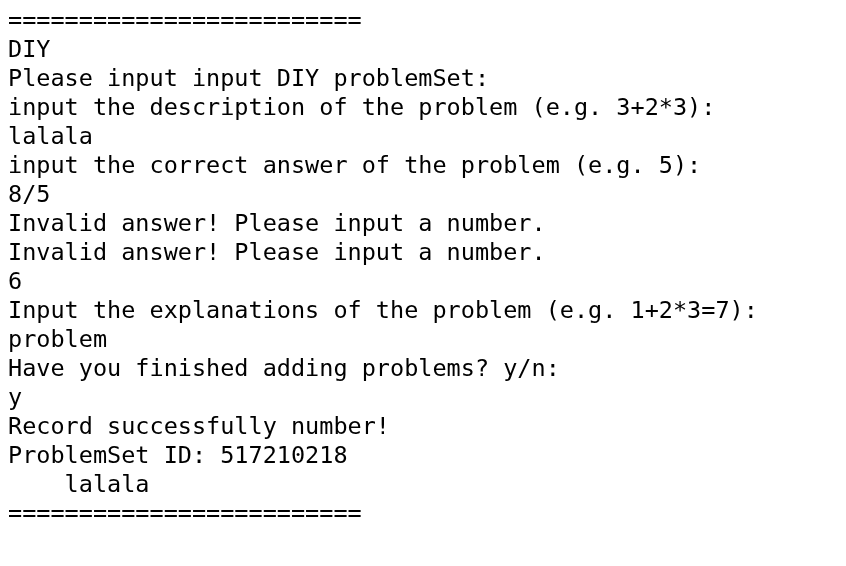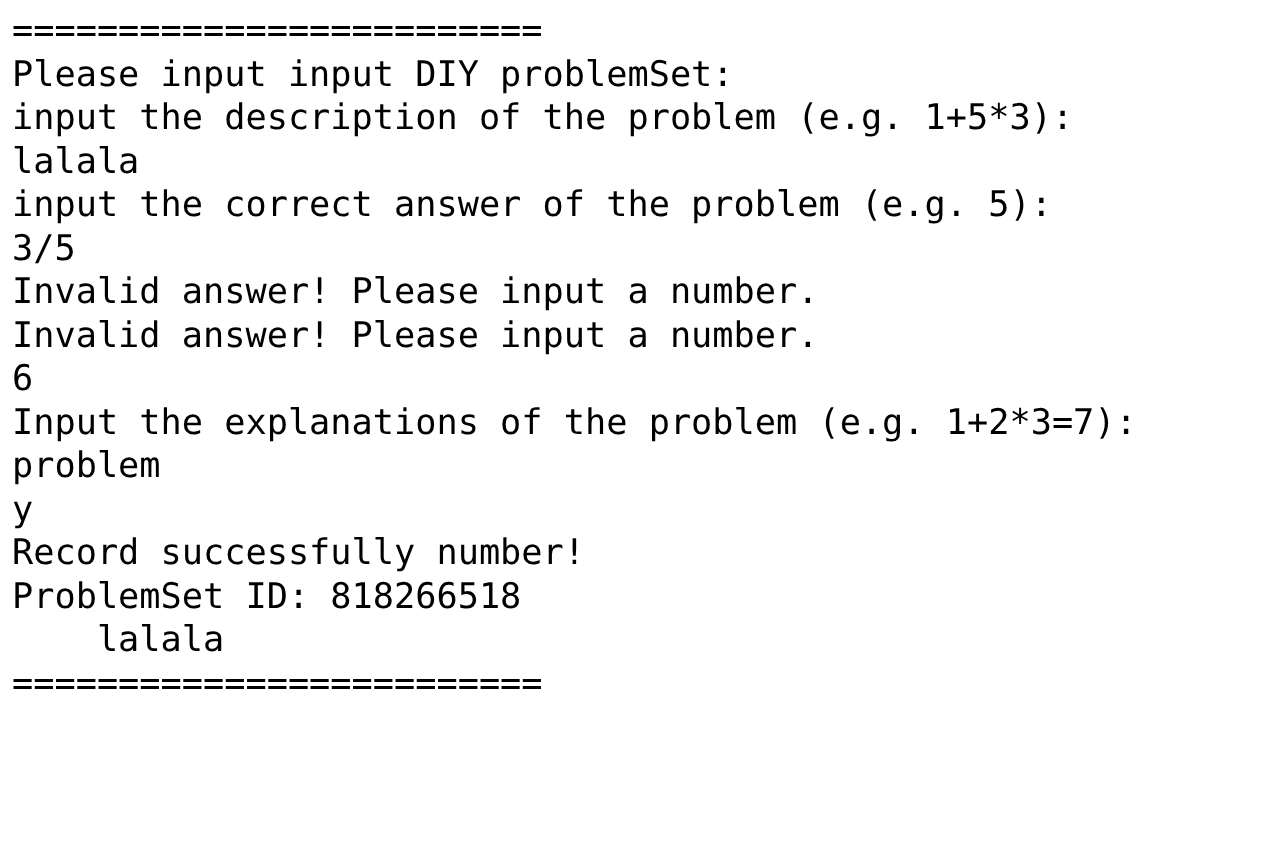--- a/index.html
+++ b/index.html
@@ -34,29 +34,31 @@
     color: #000000;
     letter-spacing: 0px;
     font-weight: 400;
   }
 </style>
 </head>
 <body>
 
 <div id="terminal">
   <div class="line">=========================</div>
+  <div class="line">DIY</div>
   <div class="line">Please input input DIY problemSet:</div>
-  <div class="line">input the description of the problem (e.g. 1+5*3):</div>
+  <div class="line">input the description of the problem (e.g. 3+2*3):</div>
   <div class="line">lalala</div>
   <div class="line">input the correct answer of the problem (e.g. 5):</div>
-  <div class="line">3/5</div>
+  <div class="line">8/5</div>
   <div class="line">Invalid answer! Please input a number.</div>
   <div class="line">Invalid answer! Please input a number.</div>
   <div class="line">6</div>
   <div class="line">Input the explanations of the problem (e.g. 1+2*3=7):</div>
   <div class="line">problem</div>
+  <div class="line">Have you finished adding problems? y/n:</div>
   <div class="line">y</div>
   <div class="line">Record successfully number!</div>
-  <div class="line">ProblemSet ID: 818266518</div>
+  <div class="line">ProblemSet ID: 517210218</div>
   <div class="line">    lalala</div>
   <div class="line">=========================</div>
 
 </div>
 
 </body></html>

